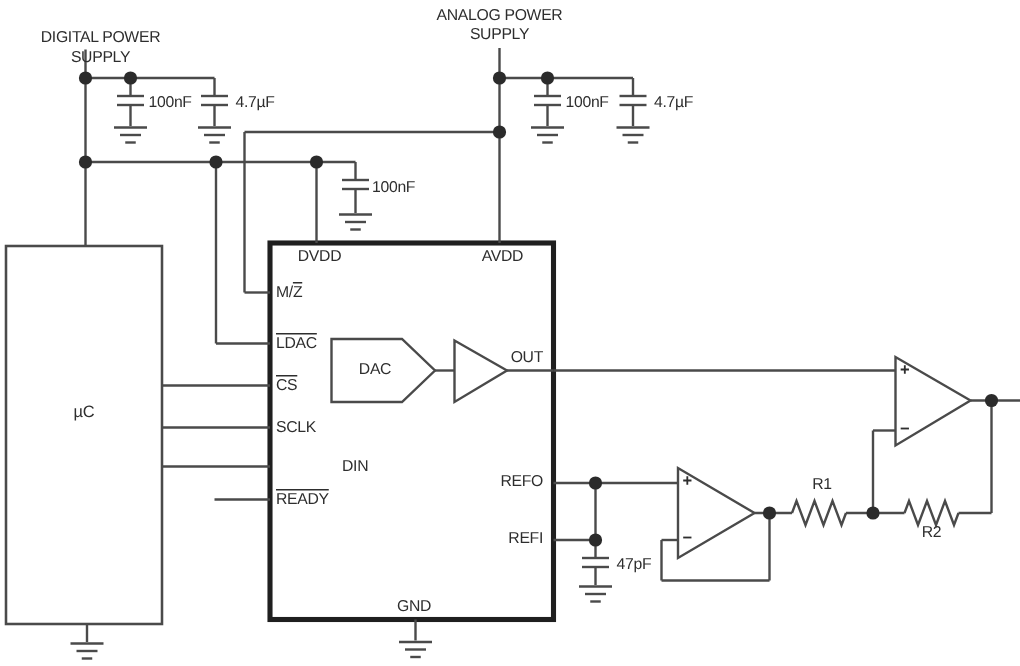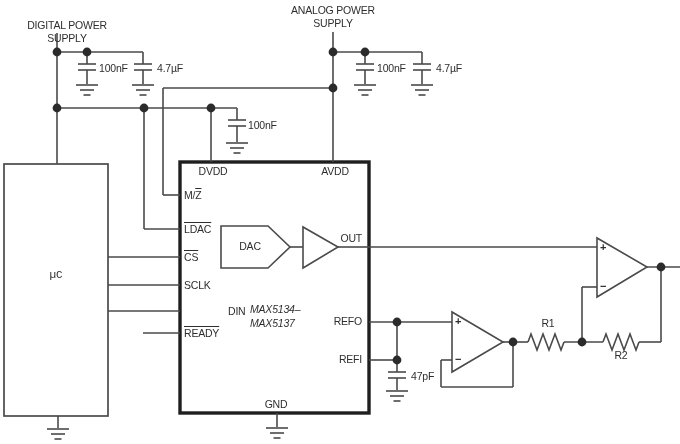--- a/index.html
+++ b/index.html
@@ -215,27 +215,23 @@
   <div class="lbl" style="left:184px;top:251px;"><span class="ovl">CS</span></div>
   <div class="lbl" style="left:184px;top:279px;">SCLK</div>
   <div class="lbl" style="left:184px;top:305px;padding-left:44px;">DIN</div>
   <div class="lbl" style="left:184px;top:327px;"><span class="ovl">READY</span></div>
 
   <div class="lbl rgt" style="left:332px;top:232px;width:30px;">OUT</div>
   <div class="lbl rgt" style="left:330px;top:315px;width:32px;">REFO</div>
   <div class="lbl rgt" style="left:330px;top:353px;width:32px;text-align:right;">REFI</div>
   <div class="lbl ctr" style="left:260px;top:398px;width:32px;">GND</div>
 
-  <div class="lbl ital" style="left:250px;top:303px;">
-    <div>MAX5134–</div>
-    <div>MAX5137</div>
-  </div>
 
   <div class="lbl ctr" style="left:234px;top:240px;width:32px;">DAC</div>
-  <div class="lbl ctr" style="left:38px;top:269px;width:36px;font-size:11px;font-family:Liberation Mono, monospace;">µC</div>
+  <div class="lbl ctr" style="left:38px;top:269px;width:36px;font-size:11px;">µC</div>
 
   <div class="lbl ctr" style="left:534px;top:317px;width:28px;">R1</div>
   <div class="lbl ctr" style="left:607px;top:317px;width:28px;margin-top:32px;">R2</div>
 
   <div class="lbl sign" style="left:455px;top:316px;">+</div>
   <div class="lbl sign" style="left:455px;top:354px;">−</div>
   <div class="lbl sign" style="left:600px;top:242px;">+</div>
   <div class="lbl sign" style="left:600px;top:281px;">−</div>
 
 </div>

